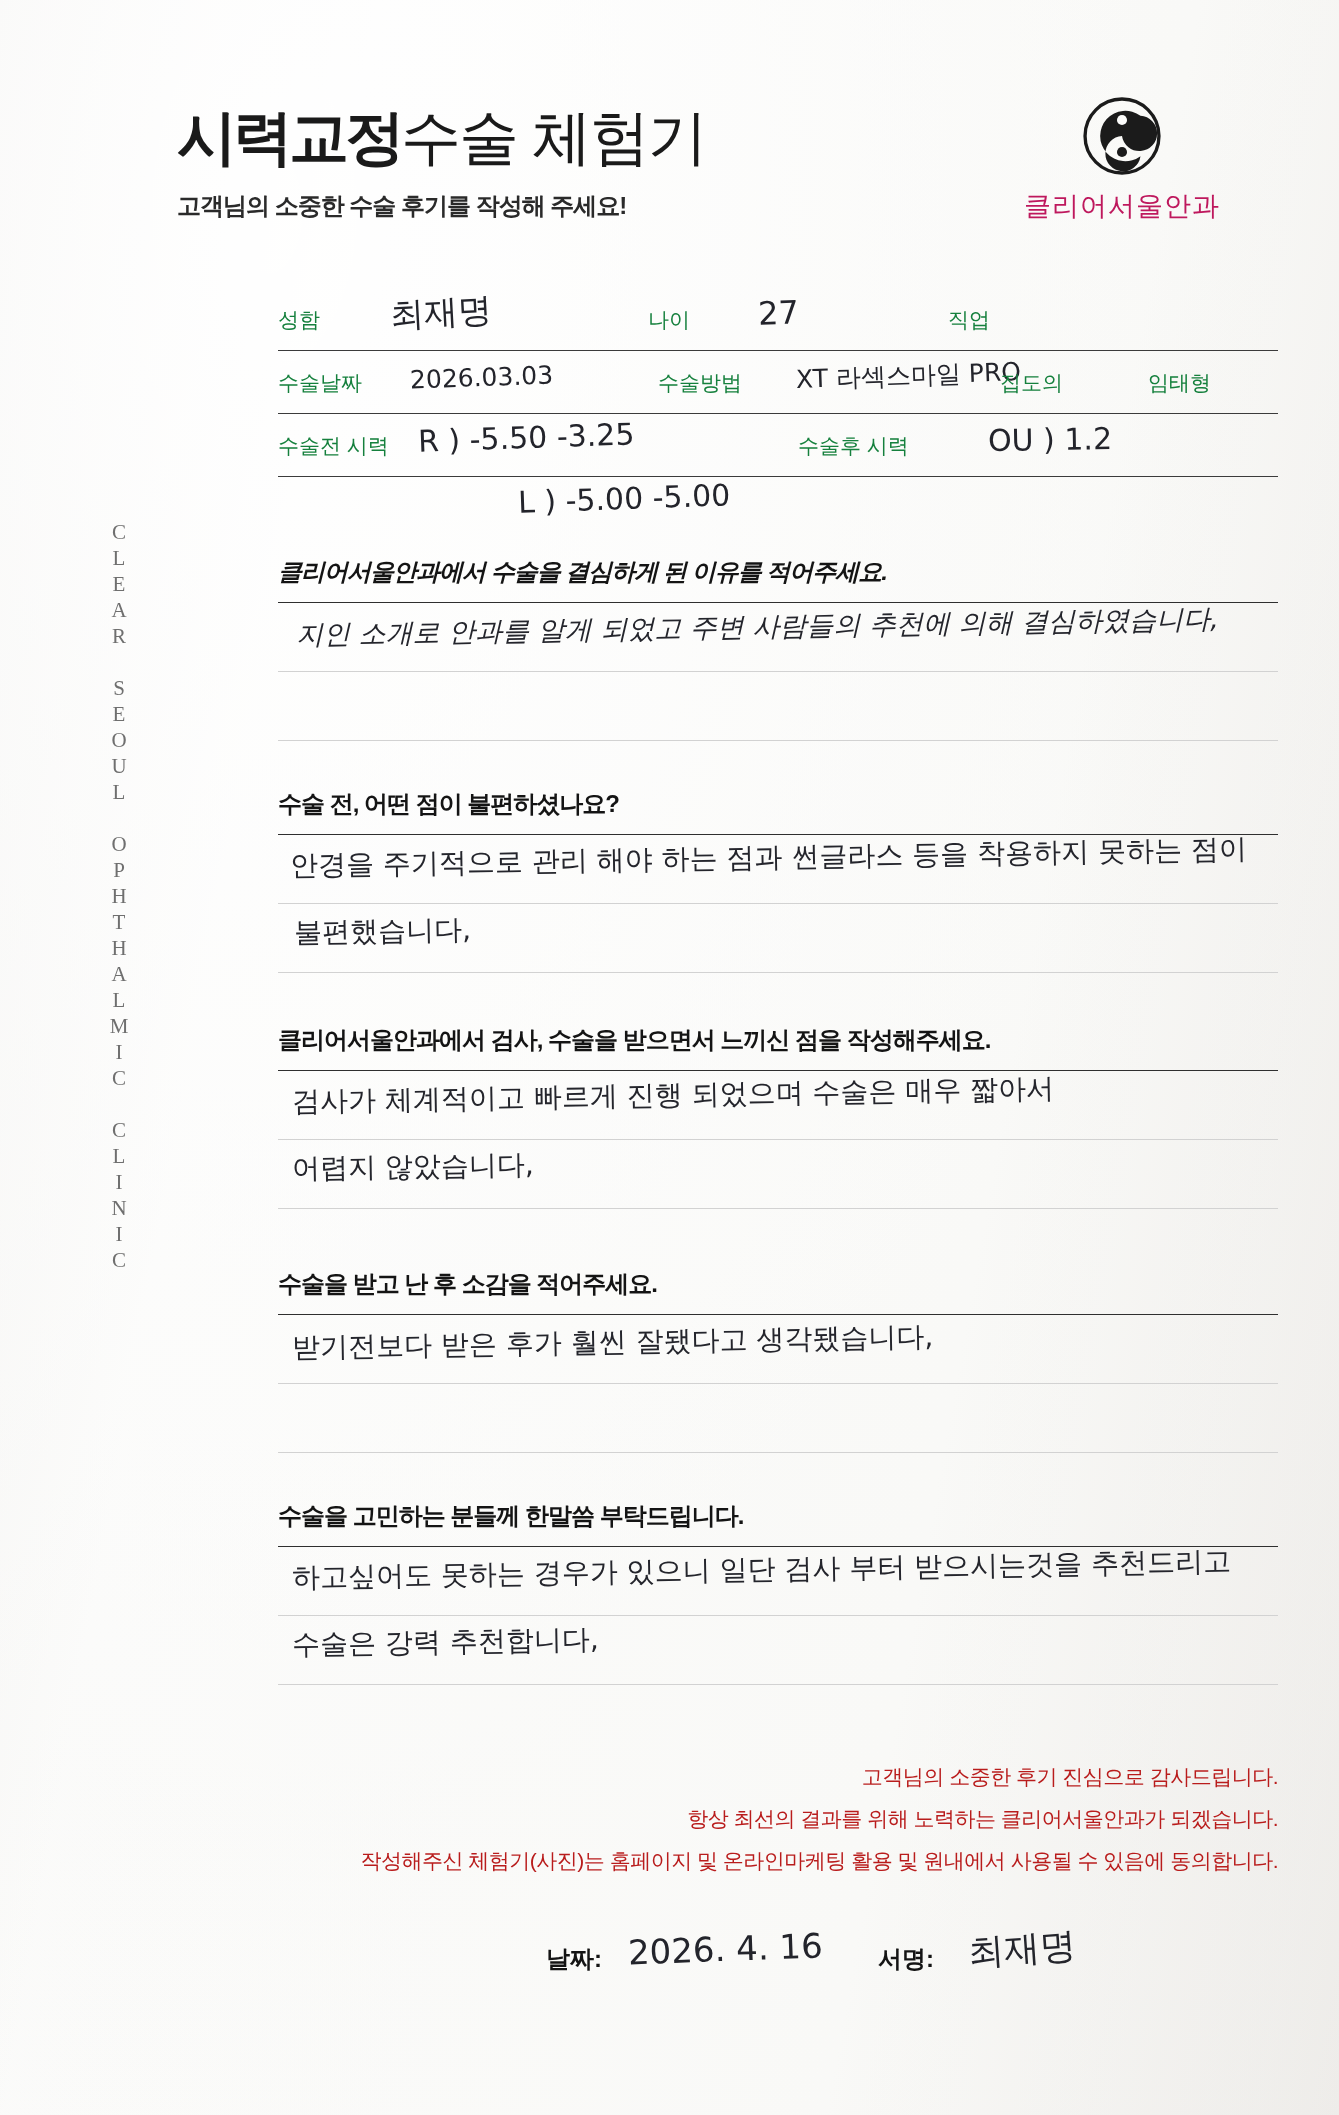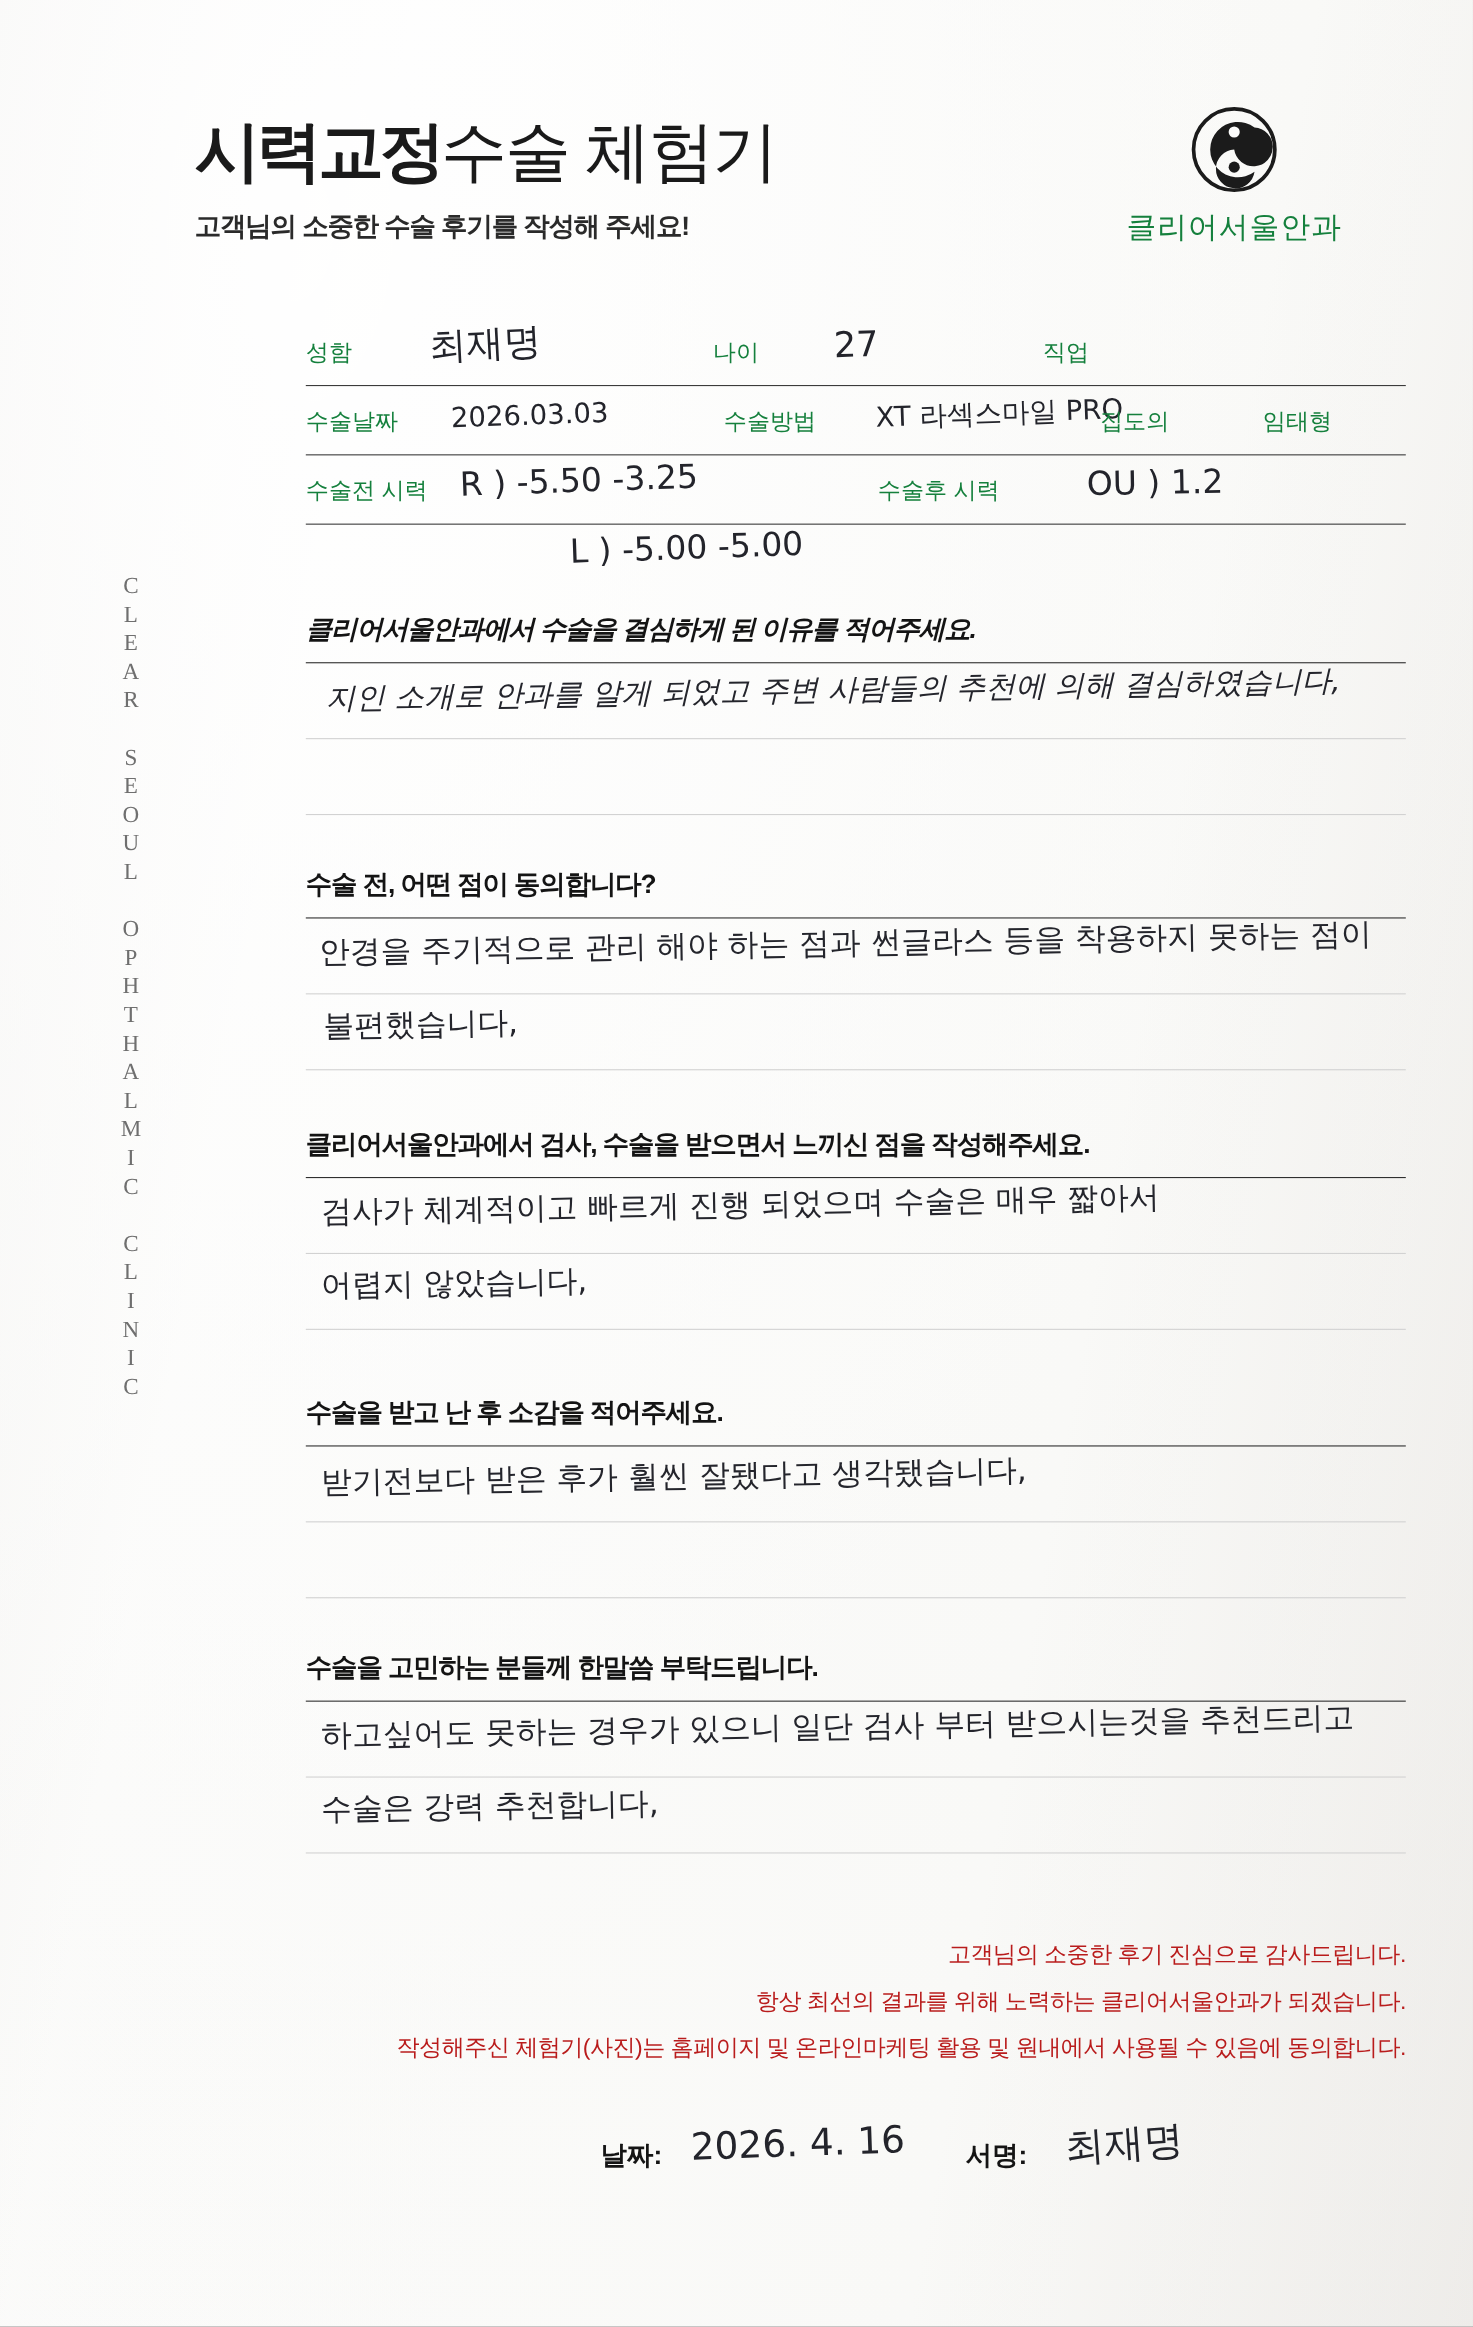--- a/index.html
+++ b/index.html
@@ -84,21 +84,21 @@
   }
   .logo-mark {
     width: 84px;
     height: 84px;
     margin: 0 auto;
   }
   .logo-name {
     margin-top: 10px;
     font-size: 27px;
     letter-spacing: 1px;
-    color: #15803d;
+    color: #be185d;
     font-family: "Liberation Serif", serif;
   }
 
   
   .info {
     position: absolute;
     left: 186px;
     top: 288px;
     width: 1000px;
   }
@@ -241,21 +241,21 @@
 
     <div class="q" style="top:556px;font-style:italic;">
       <div class="q-title">클리어서울안과에서 수술을 결심하게 된 이유를 적어주세요.</div>
       <div class="ans-line">
         <span class="hw" style="left:18px; top:14px; font-size:27px; transform:rotate(-1deg);">지인 소개로 안과를 알게 되었고  주변 사람들의 추천에 의해 결심하였습니다,</span>
       </div>
       <div class="ans-line"></div>
     </div>
 
     <div class="q" style="top:788px;">
-      <div class="q-title">수술 전, 어떤 점이 동의합니다?</div>
+      <div class="q-title">수술 전, 어떤 점이 불편하셨나요?</div>
       <div class="ans-line">
         <span class="hw" style="left:12px; top:12px; font-size:28px; transform:rotate(-1deg);">안경을 주기적으로  관리 해야 하는 점과  썬글라스 등을  착용하지 못하는 점이</span>
       </div>
       <div class="ans-line">
         <span class="hw" style="left:16px; top:10px; font-size:28px; transform:rotate(-1deg);">불편했습니다,</span>
       </div>
     </div>
 
     <div class="q" style="top:1024px;">
       <div class="q-title">클리어서울안과에서 검사, 수술을 받으면서 느끼신 점을 작성해주세요.</div>

